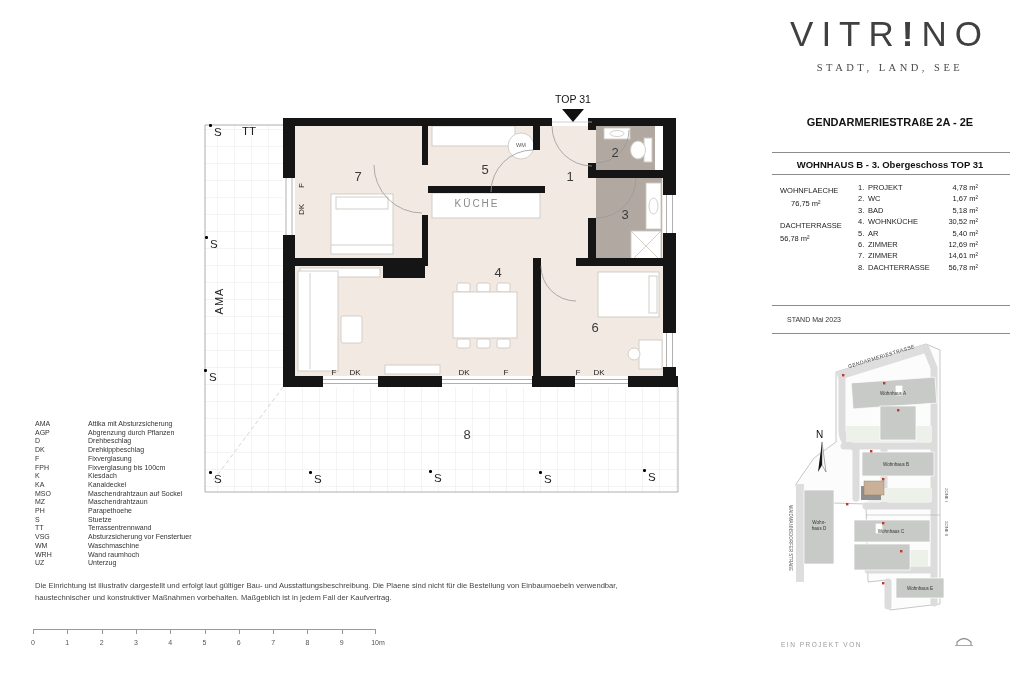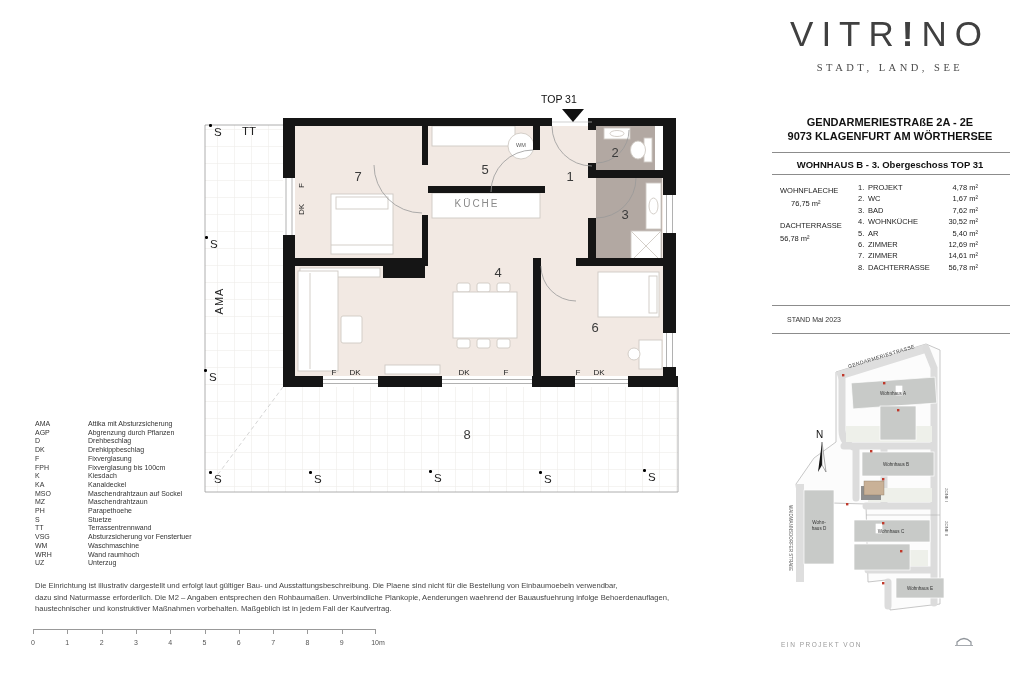--- a/index.html
+++ b/index.html
@@ -27,21 +27,21 @@
   .room-no{font-size:13px;width:20px;text-align:center;color:#3b3b3b;}
   .kueche{font-size:10px;letter-spacing:2px;color:#8a8a8a;}
   .wm-t{font-size:5.5px;color:#555;width:18px;text-align:center;}
   .wlab{font-size:8px;width:18px;text-align:center;color:#222;}
   .wrot{transform:rotate(-90deg);}
   .smark{font-size:11.5px;color:#222;}
   .smark::before{content:"";position:absolute;left:-5px;top:-2px;width:2.5px;height:2.5px;
                  border-radius:50%;background:#000;}
   .ttlab{font-size:11.5px;color:#222;}
   .amalab{font-size:11px;letter-spacing:1px;color:#222;transform:rotate(-90deg);}
-  .top31{font-size:10.5px;color:#111;width:64px;}
+  .top31{font-size:10.5px;color:#111;width:64px;text-align:center;}
   
   .legend-row{position:absolute;left:0;display:flex;font-size:7px;color:#333;}
   .legend-row .ab{width:53px;}
   
   .disc{font-size:7.6px;color:#444;line-height:11.6px;}
   
   .scalebar{position:absolute;left:33px;top:629px;width:345px;height:26px;}
   .sb-line{position:absolute;left:0;top:0;width:343px;height:1px;background:#999;}
   .sb-tick{position:absolute;top:0;width:1px;height:5px;background:#999;}
   .sb-lab{position:absolute;top:10px;width:26px;text-align:center;font-size:7px;color:#555;}
@@ -51,21 +51,20 @@
 </style>
 </head>
 <body>
 
 <div class="page">
 
   <div class="abs center logo" style="left:770px;top:14px;width:240px;"><span>VITR</span><span class="mark">!</span><span>NO</span></div>
   <div class="abs center tagline" style="left:770px;top:62px;width:240px;font-family:Liberation Serif, serif;">STADT, LAND, SEE</div>
 
   <div class="abs center addr" style="left:762px;top:116px;width:256px;">GENDARMERIESTRAßE 2A - 2E</div>
-  <div class="abs center addr" style="left:762px;top:130px;width:256px;">9073 KLAGENFURT AM WÖRTHERSEE</div>
   <div class="rule" style="left:772px;top:152px;width:238px;"></div>
   <div class="abs center unitline" style="left:762px;top:159px;width:256px;">WOHNHAUS B - 3. Obergeschoss TOP 31</div>
   <div class="rule" style="left:772px;top:174px;width:238px;"></div>
 
   <div class="abs sumlab" style="left:780px;top:186px;">WOHNFLAECHE</div>
   <div class="abs sumlab" style="left:780px;top:199px;margin-left:11px;">76,75 m²</div>
   <div class="abs sumlab" style="left:780px;top:221px;">DACHTERRASSE</div>
   <div class="abs sumlab" style="left:780px;top:234px;">56,78 m²</div>
 
   <div class="abs" style="left:858px;top:183px;width:120px;height:95px;">
@@ -75,21 +74,21 @@
         <span class="rval">4,78 m²</span>
       </div>
     <div class="arearow" style="top:11px;">
         <span class="rn">2.</span>
         <span class="rname">WC</span>
         <span class="rval">1,67 m²</span>
       </div>
     <div class="arearow" style="top:23px;">
         <span class="rn">3.</span>
         <span class="rname">BAD</span>
-        <span class="rval">7,62 m²</span>
+        <span class="rval">5,18 m²</span>
       </div>
     <div class="arearow" style="top:34px;">
         <span class="rn">4.</span>
         <span class="rname">WOHNKÜCHE</span>
         <span class="rval">30,52 m²</span>
       </div>
     <div class="arearow" style="top:46px;">
         <span class="rn">5.</span>
         <span class="rname">AR</span>
         <span class="rval">5,40 m²</span>
@@ -384,21 +383,20 @@
         <span>Wand raumhoch</span>
       </div>
     <div class="legend-row" style="top:139.2px;">
         <span class="ab">UZ</span>
         <span>Unterzug</span>
       </div>
   </div>
 
   <div class="abs disc" style="left:35px;top:580px;width:640px;">
     <div>Die Einrichtung ist illustrativ dargestellt und erfolgt laut gültiger Bau- und Ausstattungsbeschreibung. Die Plaene sind nicht für die Bestellung von Einbaumoebeln verwendbar,</div>
-    <div>dazu sind Naturmasse erforderlich. Die M2 – Angaben entsprechen den Rohbaumaßen. Unverbindliche Plankopie, Aenderungen waehrend der Bauausfuehrung infolge Behoerdenauflagen,</div>
     <div>haustechnischer und konstruktiver Maßnahmen vorbehalten. Maßgeblich ist in jedem Fall der Kaufvertrag.</div>
   </div>
 
   <div class="scalebar">
     <div class="sb-line"></div>
     <div class="sb-tick" style="left:0px;"></div>
       <div class="sb-tick" style="left:34.3px;"></div>
       <div class="sb-tick" style="left:68.6px;"></div>
       <div class="sb-tick" style="left:102.9px;"></div>
       <div class="sb-tick" style="left:137.2px;"></div>

